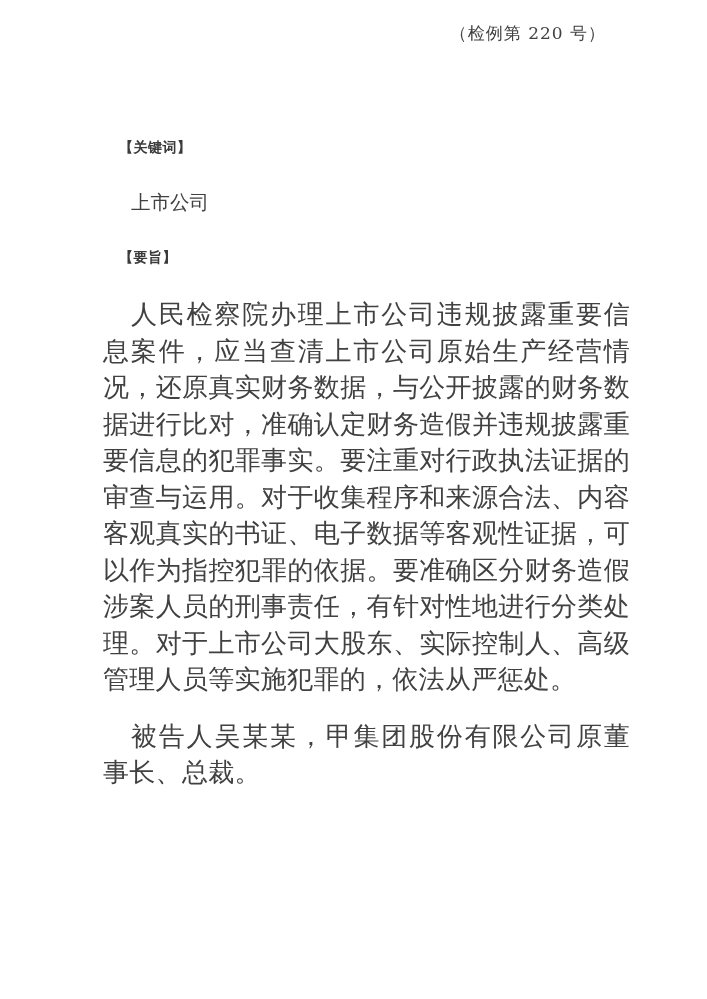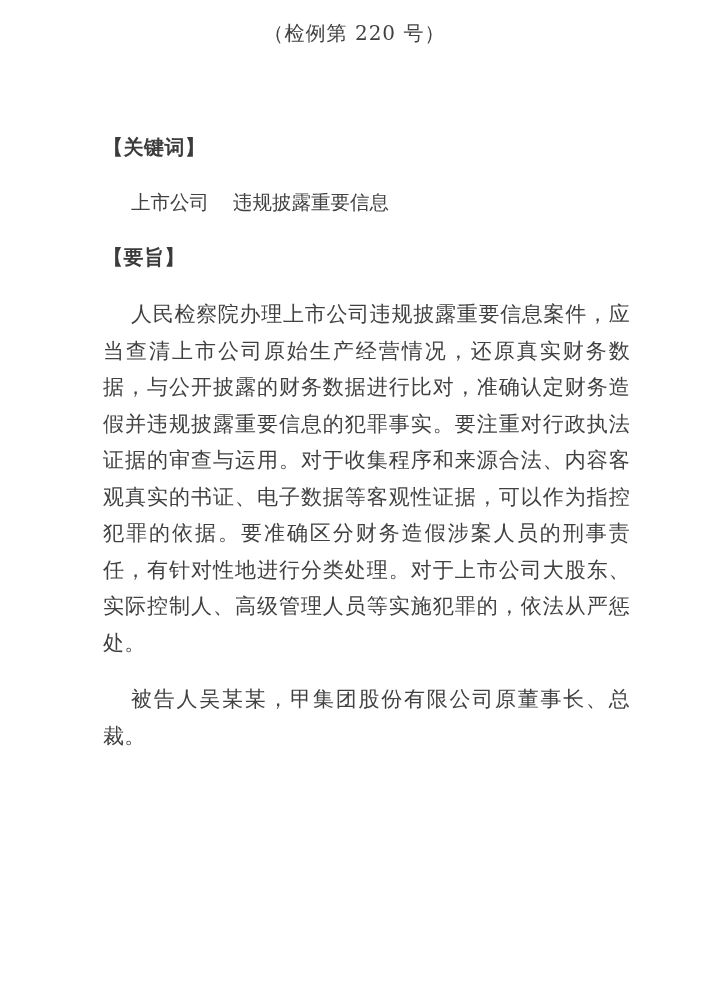--- a/index.html
+++ b/index.html
@@ -25,51 +25,51 @@
     font-size: 20px;
     font-weight: bold;
     line-height: 36px;
     text-align: center;
     letter-spacing: 0.5px;
     color: #3b3b3b;
   }
   .doc-subtitle {
     width: 503px;
     margin: 15px 0 0 0;
-    font-size: 20px;
+    font-size: 17px;
     font-weight: normal;
     line-height: 36px;
-    text-align: center;
+    text-align: right;
     letter-spacing: 1px;
     font-family: "DejaVu Serif", serif;
     color: #414141;
   }
   .sec-heading {
-    margin: 18px 0 0 0;
-    font-size: 20px;
+    margin: 18px 0 0 16px;
+    font-size: 14px;
     font-weight: bold;
     line-height: 37px;
     color: #3b3b3b;
     letter-spacing: 0.5px;
   }
   .sec-heading.first {
     margin-top: 78px;
   }
   .keywords-row {
     display: flex;
     gap: 24px;
     padding-left: 28px;
     margin: 18px 0 0 0;
     font-size: 19.5px;
     line-height: 37px;
     white-space: nowrap;
   }
   .body-para {
     margin: 20px 0 0 0;
-    font-size: 21px;
+    font-size: 26px;
     line-height: 36.5px;
     text-align: justify;
     text-indent: 28px;
     letter-spacing: 0.3px;
   }
   .facts-heading {
     margin-top: 24px;
   }
 </style>
 </head>
@@ -78,21 +78,20 @@
 <div class="page">
   <div class="content">
 
 
     <p class="doc-subtitle">（检例第 220 号）</p>
 
     <h2 class="sec-heading first">【关键词】</h2>
 
     <div class="keywords-row">
       <span>上市公司</span>
-      <span>违规披露重要信息</span>
     </div>
 
     <h2 class="sec-heading">【要旨】</h2>
 
     <p class="body-para">人民检察院办理上市公司违规披露重要信息案件，应当查清上市公司原始生产经营情况，还原真实财务数据，与公开披露的财务数据进行比对，准确认定财务造假并违规披露重要信息的犯罪事实。要注重对行政执法证据的审查与运用。对于收集程序和来源合法、内容客观真实的书证、电子数据等客观性证据，可以作为指控犯罪的依据。要准确区分财务造假涉案人员的刑事责任，有针对性地进行分类处理。对于上市公司大股东、实际控制人、高级管理人员等实施犯罪的，依法从严惩处。</p>
 
 
     <p class="body-para">被告人吴某某，甲集团股份有限公司原董事长、总裁。</p>
 
   </div>

